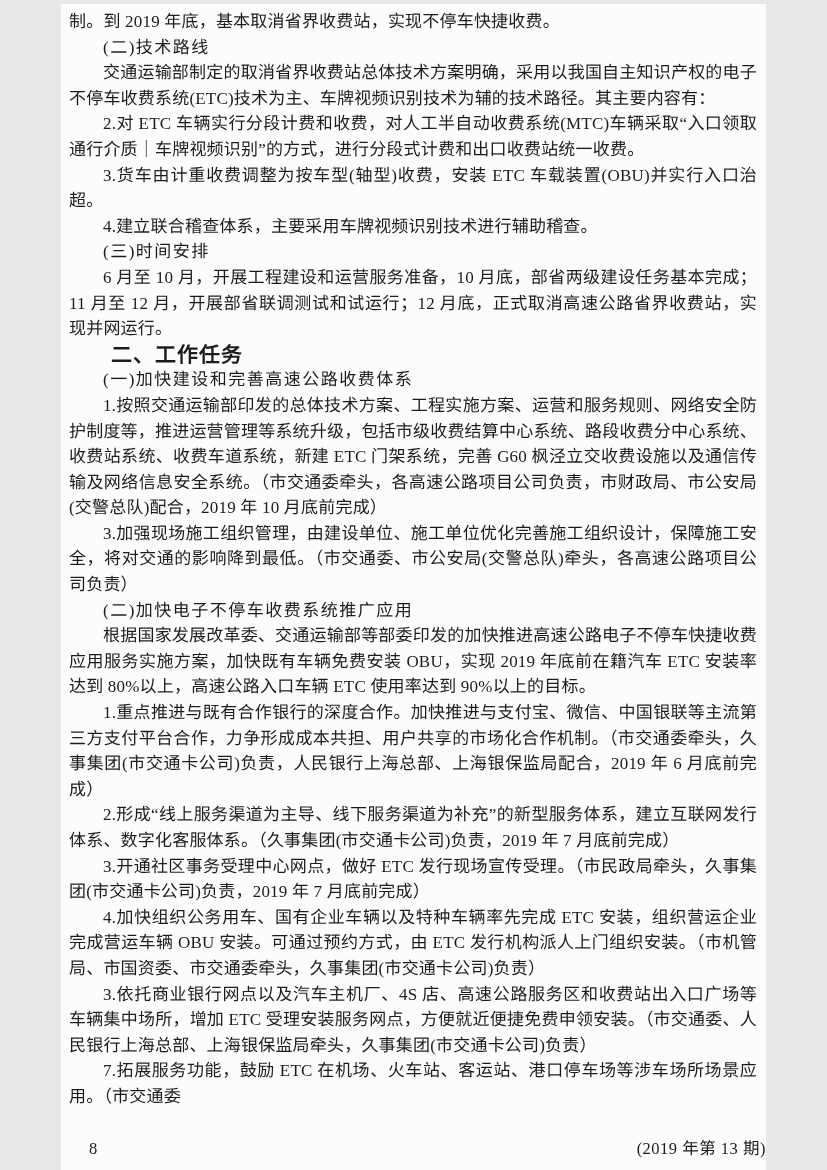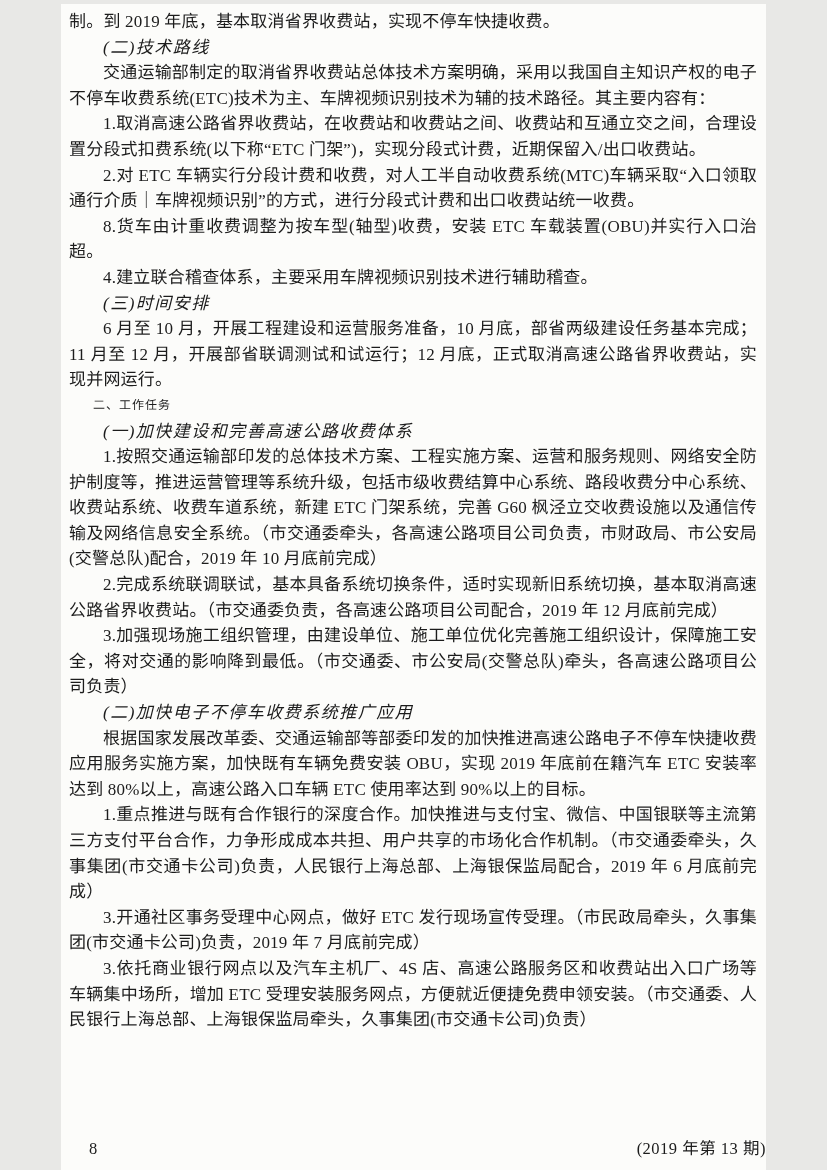--- a/index.html
+++ b/index.html
@@ -22,30 +22,29 @@
     margin: 0;
     font-size: 17px;
     line-height: 25.6px;
     text-align: justify;
     letter-spacing: 0.2px;
   }
   .doc p.indent { text-indent: 2em; }
   .doc p.noindent { text-indent: 0; }
   .doc p.kaiti {
     text-indent: 2em;
-    font-style: italic;
     letter-spacing: 1.5px;
   }
   .doc p.bold-head {
     text-indent: 2em;
     font-family: "Liberation Sans", "DejaVu Sans", sans-serif;
-    font-weight: normal;
+    font-weight: bold;
     font-style: normal;
     letter-spacing: 1px;
-    font-size: 12px;
+    font-size: 21px;
   }
   .footer {
     position: absolute;
     left: 0;
     right: 0;
     bottom: 12px;
     height: 26px;
     font-size: 16.5px;
     line-height: 26px;
   }
@@ -60,35 +59,36 @@
   }
 </style>
 </head>
 <body>
 
 <div class="page">
   <div class="doc">
     <p class="noindent">制。到 2019 年底，基本取消省界收费站，实现不停车快捷收费。</p>
     <p class="kaiti">(二)技术路线</p>
     <p class="indent">交通运输部制定的取消省界收费站总体技术方案明确，采用以我国自主知识产权的电子不停车收费系统(ETC)技术为主、车牌视频识别技术为辅的技术路径。其主要内容有：</p>
-    <p class="indent">1.取消高速公路省界收费站，在收费站和收费站之间、收费站和互通立交之间，合理设置分段式扣费系统(以下称“ETC 门架”)，实现分段式计费，近期保留入/出口收费站。</p>
     <p class="indent">2.对 ETC 车辆实行分段计费和收费，对人工半自动收费系统(MTC)车辆采取“入口领取通行介质｜车牌视频识别”的方式，进行分段式计费和出口收费站统一收费。</p>
-    <p class="indent">8.货车由计重收费调整为按车型(轴型)收费，安装 ETC 车载装置(OBU)并实行入口治超。</p>
+    <p class="indent">3.货车由计重收费调整为按车型(轴型)收费，安装 ETC 车载装置(OBU)并实行入口治超。</p>
     <p class="indent">4.建立联合稽查体系，主要采用车牌视频识别技术进行辅助稽查。</p>
     <p class="kaiti">(三)时间安排</p>
     <p class="indent">6 月至 10 月，开展工程建设和运营服务准备，10 月底，部省两级建设任务基本完成；11 月至 12 月，开展部省联调测试和试运行；12 月底，正式取消高速公路省界收费站，实现并网运行。</p>
     <p class="bold-head">二、工作任务</p>
     <p class="kaiti">(一)加快建设和完善高速公路收费体系</p>
     <p class="indent">1.按照交通运输部印发的总体技术方案、工程实施方案、运营和服务规则、网络安全防护制度等，推进运营管理等系统升级，包括市级收费结算中心系统、路段收费分中心系统、收费站系统、收费车道系统，新建 ETC 门架系统，完善 G60 枫泾立交收费设施以及通信传输及网络信息安全系统。（市交通委牵头，各高速公路项目公司负责，市财政局、市公安局(交警总队)配合，2019 年 10 月底前完成）</p>
-    <p class="indent">2.完成系统联调联试，基本具备系统切换条件，适时实现新旧系统切换，基本取消高速公路省界收费站。（市交通委负责，各高速公路项目公司配合，2019 年 12 月底前完成）</p>
     <p class="indent">3.加强现场施工组织管理，由建设单位、施工单位优化完善施工组织设计，保障施工安全，将对交通的影响降到最低。（市交通委、市公安局(交警总队)牵头，各高速公路项目公司负责）</p>
     <p class="kaiti">(二)加快电子不停车收费系统推广应用</p>
     <p class="indent">根据国家发展改革委、交通运输部等部委印发的加快推进高速公路电子不停车快捷收费应用服务实施方案，加快既有车辆免费安装 OBU，实现 2019 年底前在籍汽车 ETC 安装率达到 80%以上，高速公路入口车辆 ETC 使用率达到 90%以上的目标。</p>
     <p class="indent">1.重点推进与既有合作银行的深度合作。加快推进与支付宝、微信、中国银联等主流第三方支付平台合作，力争形成成本共担、用户共享的市场化合作机制。（市交通委牵头，久事集团(市交通卡公司)负责，人民银行上海总部、上海银保监局配合，2019 年 6 月底前完成）</p>
+    <p class="indent">2.形成“线上服务渠道为主导、线下服务渠道为补充”的新型服务体系，建立互联网发行体系、数字化客服体系。（久事集团(市交通卡公司)负责，2019 年 7 月底前完成）</p>
     <p class="indent">3.开通社区事务受理中心网点，做好 ETC 发行现场宣传受理。（市民政局牵头，久事集团(市交通卡公司)负责，2019 年 7 月底前完成）</p>
+    <p class="indent">4.加快组织公务用车、国有企业车辆以及特种车辆率先完成 ETC 安装，组织营运企业完成营运车辆 OBU 安装。可通过预约方式，由 ETC 发行机构派人上门组织安装。（市机管局、市国资委、市交通委牵头，久事集团(市交通卡公司)负责）</p>
     <p class="indent">3.依托商业银行网点以及汽车主机厂、4S 店、高速公路服务区和收费站出入口广场等车辆集中场所，增加 ETC 受理安装服务网点，方便就近便捷免费申领安装。（市交通委、人民银行上海总部、上海银保监局牵头，久事集团(市交通卡公司)负责）</p>
+    <p class="indent">7.拓展服务功能，鼓励 ETC 在机场、火车站、客运站、港口停车场等涉车场所场景应用。（市交通委</p>
   </div>
 
   <div class="footer">
     <span class="page-num">8</span>
     <div class="issue">(2019 年第 13 期)</div>
   </div>
 </div>
 
 </body></html>

